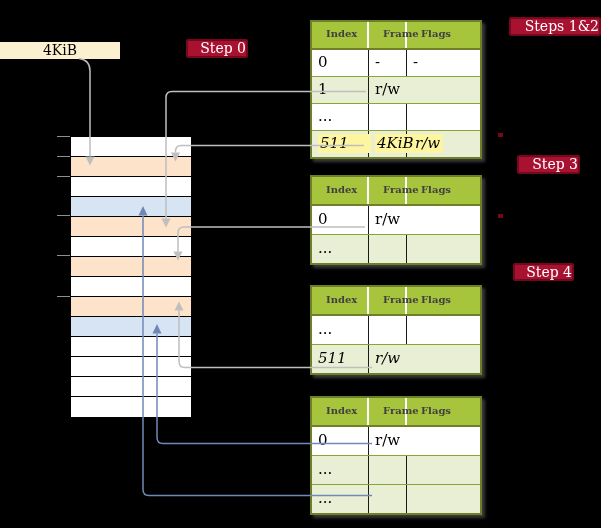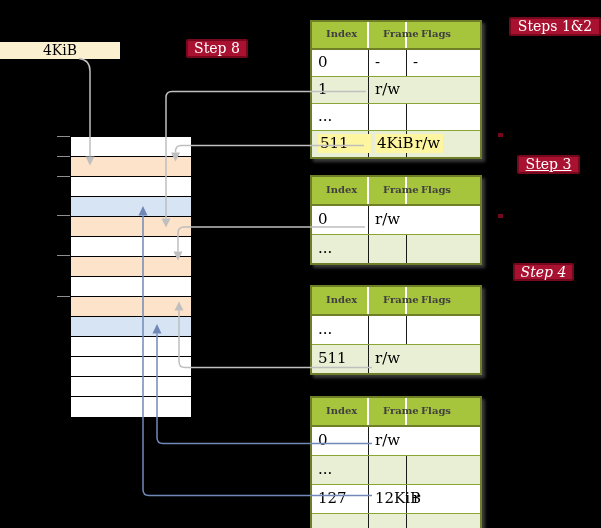--- a/index.html
+++ b/index.html
@@ -3,39 +3,39 @@
 <meta charset="utf-8">
 <style>
   html,body{margin:0;padding:0;background:#000;}
   #canvas{position:relative;width:601px;height:528px;background:#000;overflow:hidden;
           font-family:"DejaVu Serif", serif;}
   
   .size-label{position:absolute;left:0;top:42;width:120px;height:17px;background:#fbf1d0;
               color:#000;font-size:14px;line-height:17px;text-align:center;}
   
   .badge{position:absolute;background:#a8112f;border:2px solid #76081e;border-radius:2px;
-         color:#fff;font-size:14px;line-height:15px;text-align:center;box-sizing:content-box;}
+         color:#fff;font-size:14px;line-height:15px;text-align:right;box-sizing:content-box;}
   .badge.b-step0{left:186px;top:39px;width:58px;height:15px;}
   .badge.b-steps12{left:509px;top:17px;width:88px;height:15px;}
-  .badge.b-step3{left:517px;top:155px;width:59px;height:15px;text-decoration:underline;}
-  .badge.b-step4{left:513px;top:263px;width:57px;height:14px;font-style:italic;}
+  .badge.b-step3{left:517px;top:155px;width:59px;height:15px;}
+  .badge.b-step4{left:513px;top:263px;width:57px;height:14px;}
   
   .memcol{position:absolute;left:70px;top:136px;width:120px;height:280px;border:1px solid #000;
           background:#fff;}
   .mrow{height:20px;box-sizing:border-box;border-bottom:1px solid #000;}
   .mrow:last-child{border-bottom:none;}
   .c-white{background:#ffffff}.c-orange{background:#fce3c9}.c-blue{background:#d7e4f4}
   .tick{position:absolute;left:57px;width:13px;height:1px;background:#8f8f8f;}
   
   .ptable{position:absolute;left:310px;width:168px;border:2px solid #6e7f27;background:#fff;
           box-shadow:3px 3px 3px #3a3a3a;box-sizing:content-box;}
   .hrow{display:flex;background:#a7c43d;border-bottom:2px solid #6e7f27;}
   .hcell{box-sizing:border-box;padding-left:14px;color:#404040;font-weight:bold;font-size:10px;}
   .brow{display:flex;border-bottom:1px solid #8aa436;}
-  .brow:last-child{border-bottom:none;}
+  .brow:last-child{border-bottom:none;font-style:italic;}
   .bcell{box-sizing:border-box;padding-left:6px;font-size:15px;color:#000;white-space:nowrap;}
   .col-i{width:57px;}.col-f{width:38px;}.col-g{width:51px;flex:1;}
   .hcell.col-i,.hcell.col-f{border-right:2px solid #fff;}
   .bcell.col-i,.bcell.col-f{border-right:1px solid #1a1a1a;}
   .r-white{background:#ffffff}.r-green{background:#e9efd4}
   .t1 .hcell{line-height:24px;height:26px;} .t1 .bcell{line-height:24px;height:26px;}
   .tn .hcell{line-height:25px;height:27px;} .tn .bcell{line-height:26px;height:28px;}
   .t-1{top:20px;} .t-2{top:175px;} .t-3{top:285px;} .t-4{top:396px;}
   .hl{background:#fdf5a0;padding:0 3px 1px 2px;}
   .hl-wide{padding-right:22px;}
@@ -45,21 +45,21 @@
   
   #wires{position:absolute;left:0;top:0;width:601px;height:528px;pointer-events:none;z-index:20;}
 </style>
 </head>
 <body>
 
 <div id="canvas">
 
   <div class="size-label" style="left:0;top:42px;">4KiB</div>
 
-  <div class="badge b-step0">Step 8</div>
+  <div class="badge b-step0">Step 0</div>
   <div class="badge b-steps12">Steps 1&amp;2</div>
   <div class="badge b-step3">Step 3</div>
   <div class="badge b-step4">Step 4</div>
 
   <div class="memcol">
       <div class="mrow c-white"></div>
       <div class="mrow c-orange"></div>
       <div class="mrow c-white"></div>
       <div class="mrow c-blue"></div>
       <div class="mrow c-orange"></div>
@@ -150,25 +150,20 @@
     </div>
     <div class="brow r-white">
       <div class="bcell col-i">0</div>
       <div class="bcell col-g">r/w</div>
     </div>
     <div class="brow r-green">
       <div class="bcell col-i">...</div>
       <div class="bcell col-f"></div>
       <div class="bcell col-g"></div>
     </div>
-    <div class="brow r-white">
-      <div class="bcell col-i">127</div>
-      <div class="bcell col-f">12KiB</div>
-      <div class="bcell col-g">r</div>
-    </div>
     <div class="brow r-green">
       <div class="bcell col-i">...</div>
       <div class="bcell col-f"></div>
       <div class="bcell col-g"></div>
     </div>
   </div>
 
   <div class="redmark rm-1"></div>
   <div class="redmark rm-2"></div>
 

